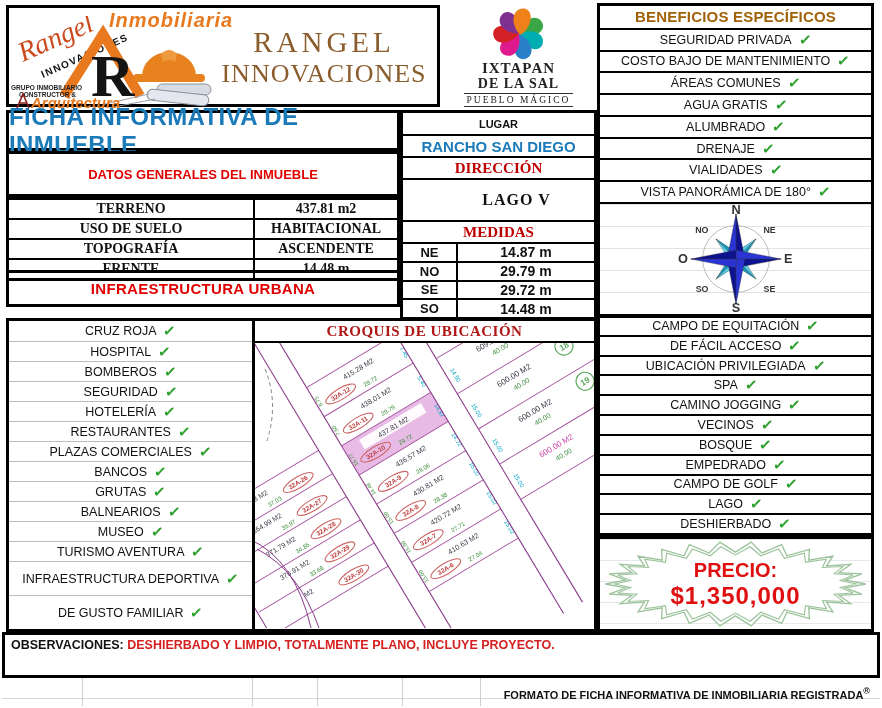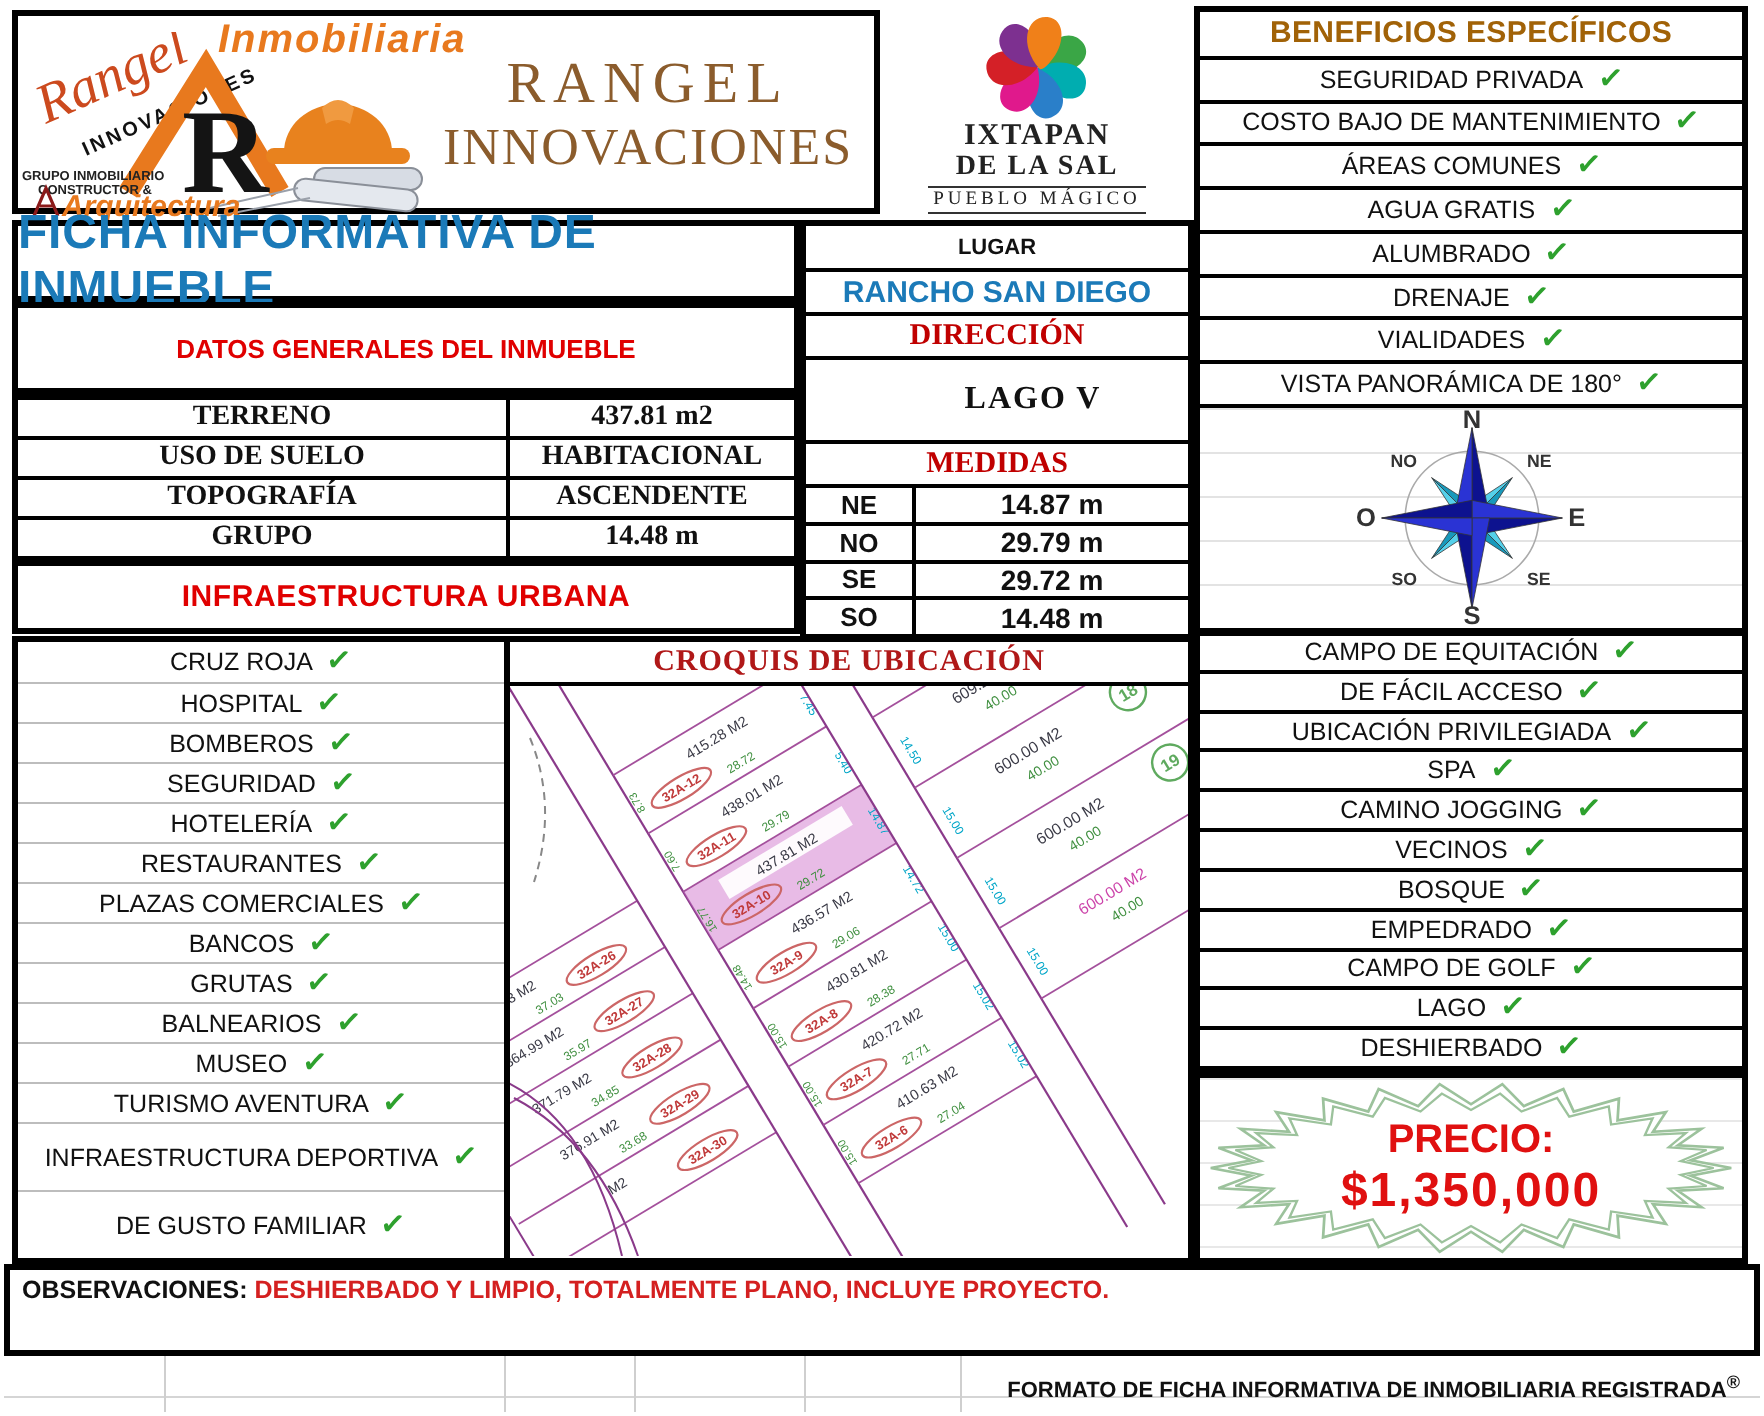--- a/index.html
+++ b/index.html
@@ -52,21 +52,21 @@
   .ficha-title{color:#1b7ab8;font-weight:bold;font-size:24px;letter-spacing:.4px;}
   .datos-box{position:absolute;left:6px;top:151px;width:394px;height:46px;border:3px solid #000;
              display:flex;align-items:center;justify-content:center;}
   .datos-title{color:#e00000;font-weight:bold;font-size:13px;}
   .gen-table{position:absolute;left:6px;top:197px;width:394px;height:84px;border:3px solid #000;
              display:flex;flex-direction:column;}
   .gen-row{flex:1;display:flex;border-top:2px solid #000;font-family:"Liberation Serif",serif;font-weight:bold;font-size:14px;}
   .gen-row:first-child{border-top:none;}
   .gen-label{width:246px;border-right:2px solid #000;display:flex;align-items:center;justify-content:center;}
   .gen-value{flex:1;display:flex;align-items:center;justify-content:center;}
-  .infra-box{position:absolute;left:6px;top:280px;width:394px;height:37px;border:3px solid #000;
+  .infra-box{position:absolute;left:6px;top:270px;width:394px;height:37px;border:3px solid #000;
              display:flex;align-items:center;justify-content:center;}
   .infra-title{color:#e00000;font-weight:bold;font-size:15px;letter-spacing:.3px;}
 
   
   .lugar-col{position:absolute;left:400px;top:110px;width:197px;height:210px;border:3px solid #000;
              display:flex;flex-direction:column;}
   .l-row{display:flex;align-items:center;justify-content:center;border-top:2px solid #000;}
   .l-row:first-child{border-top:none;}
   .lugar-label{height:21px;font-weight:bold;font-size:11px;}
   .lugar-value{height:22px;font-weight:bold;font-size:15px;color:#1b7ab8;}
@@ -270,21 +270,21 @@
       </div>
       <div class="gen-row">
         <div class="gen-label">USO DE SUELO</div>
         <div class="gen-value">HABITACIONAL</div>
       </div>
       <div class="gen-row">
         <div class="gen-label">TOPOGRAFÍA</div>
         <div class="gen-value">ASCENDENTE</div>
       </div>
       <div class="gen-row">
-        <div class="gen-label">GRUPO</div>
+        <div class="gen-label">FRENTE</div>
         <div class="gen-value">14.48 m</div>
       </div>
     </div>
   <div class="infra-box">
     <div class="infra-title">INFRAESTRUCTURA URBANA</div>
   </div>
 
   <div class="lugar-col">
     <div class="l-row lugar-label">LUGAR</div>
     <div class="l-row lugar-value">RANCHO SAN DIEGO</div>

